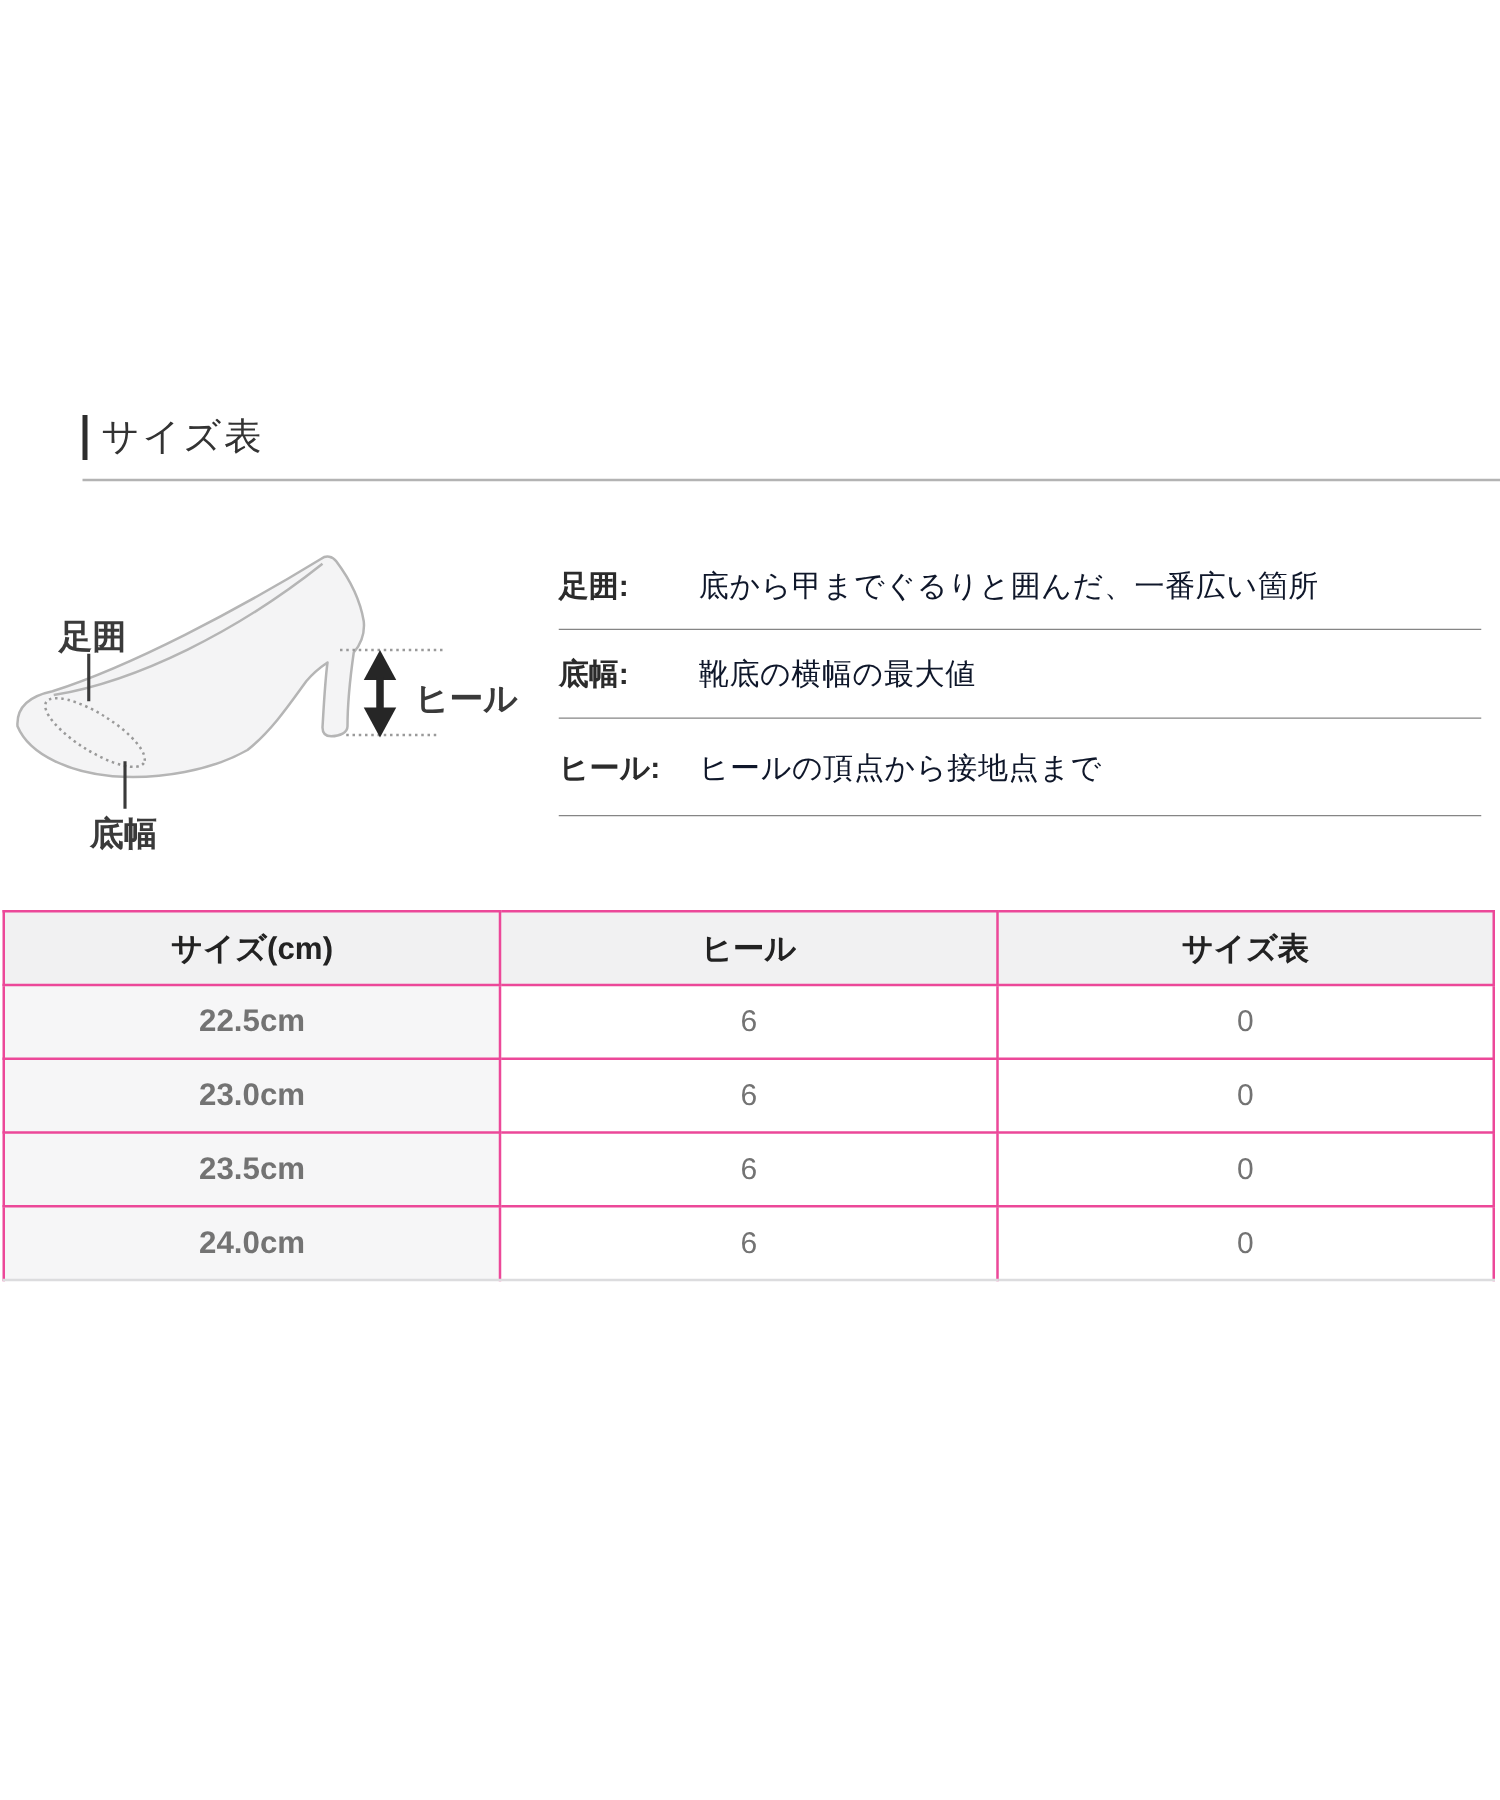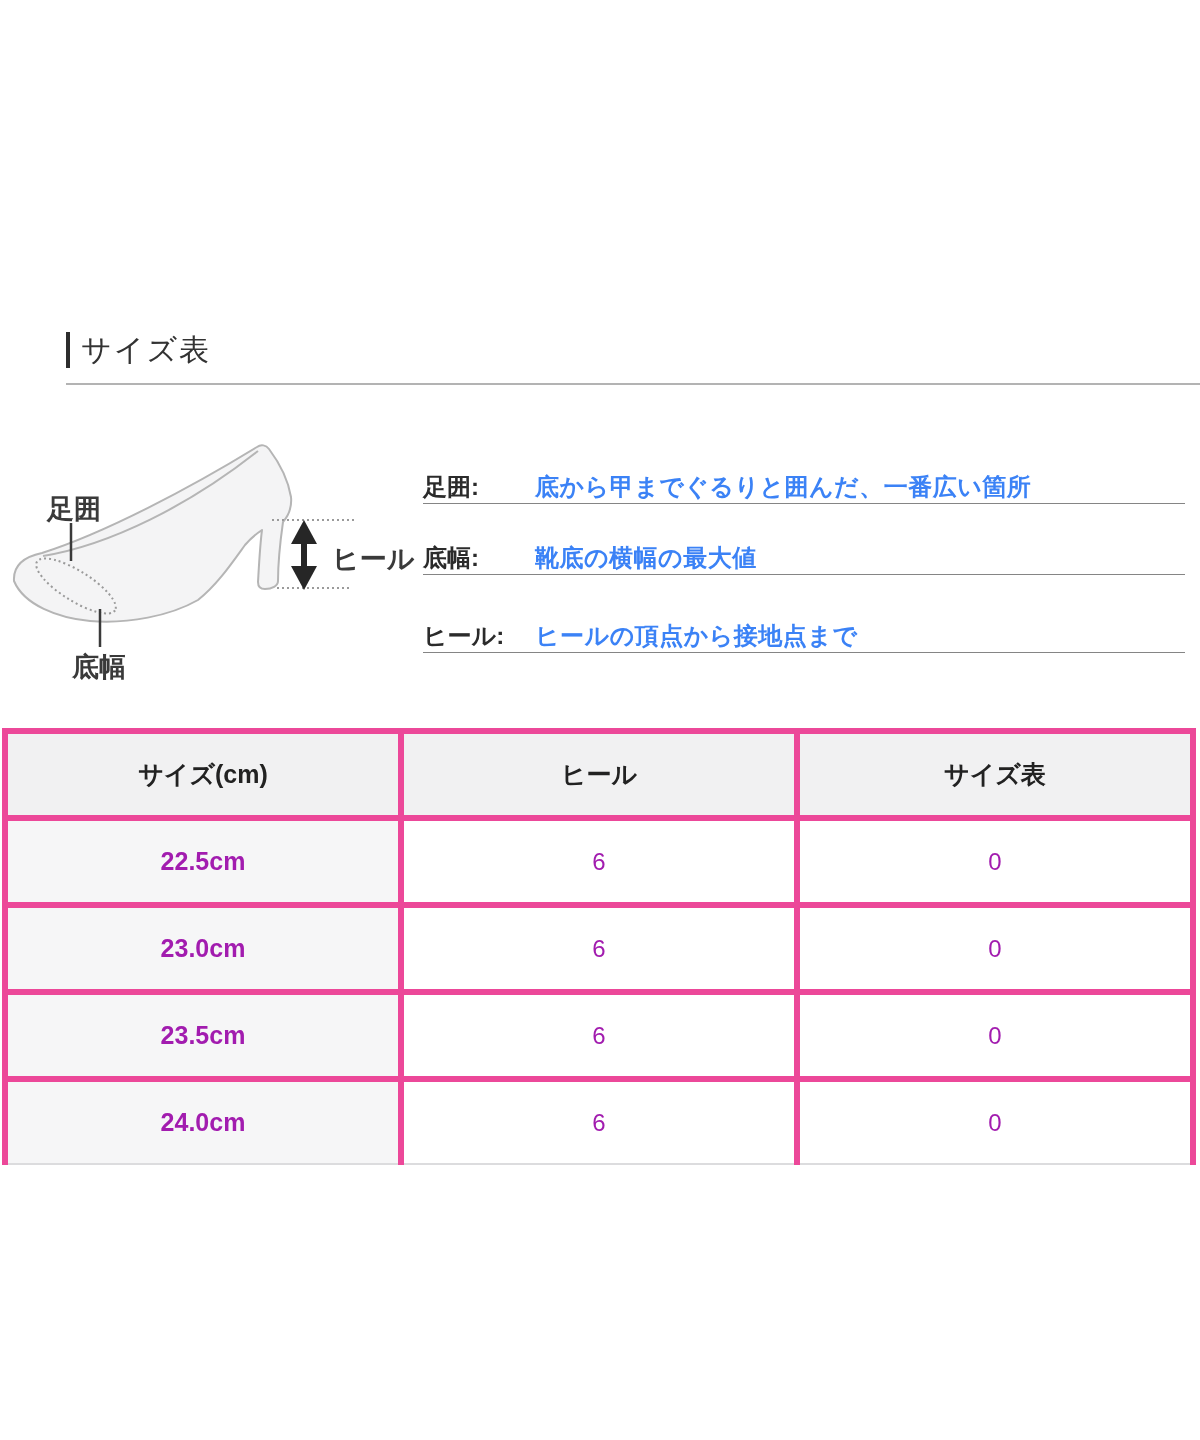--- a/index.html
+++ b/index.html
@@ -13,37 +13,37 @@
   .title-row{display:flex;align-items:center;height:39px;}
   .title-bar{width:4px;height:36px;background:#2d2d2d;margin-right:11px;flex:0 0 auto;}
   .page-title{font-size:30px;font-weight:400;color:#333;letter-spacing:2px;margin:0;line-height:1;}
   .title-underline{margin-top:14px;border-top:2px solid #b3b3b3;height:0;}
   
   .diagram{position:absolute;left:10px;top:433px;width:410px;height:270px;}
   .diagram svg{display:block;}
   .diagram-label{font-size:27px;font-weight:700;fill:#3a3a3a;}
   
   .definitions{position:absolute;left:423px;top:434px;width:762px;}
-  .def-row{display:flex;align-items:flex-end;border-bottom:1px solid #858585;}
+  .def-row{display:flex;align-items:center;border-bottom:1px solid #858585;margin-left:24px;}
   .def-row:nth-child(1){height:69px;}
   .def-row:nth-child(2){height:70px;}
   .def-row:nth-child(3){height:77px;}
   .def-term{font-size:24px;font-weight:700;color:#2b2b2b;width:112px;flex:0 0 auto;}
-  .def-desc{font-size:24px;font-weight:700;color:#3b82f6;letter-spacing:0.5px;}
+  .def-desc{font-size:24px;font-weight:400;color:#0f172a;letter-spacing:0.5px;}
   
   .size-table{
     position:absolute;left:2px;top:728px;width:1194px;
     border-collapse:collapse;table-layout:fixed;text-align:center;
   }
-  .size-table th,.size-table td{border:6px solid #ec4899;padding:12px;}
+  .size-table th,.size-table td{border:2px solid #ec4899;padding:0;}
   .size-table th{
     height:57px;background:#f1f1f2;
     font-size:25px;font-weight:700;color:#222;
   }
-  .size-table td{height:57px;background:#ffffff;font-size:24px;font-weight:400;color:#a21caf;text-align:center;}
+  .size-table td{height:57px;background:#ffffff;font-size:24px;font-weight:400;color:#737373;text-align:center;}
   .size-table td.size-cell{background:#f6f6f7;font-size:25px;font-weight:700;}
   .size-table tr:last-child td{border-bottom:2px solid #dcdcde;}
 </style>
 </head>
 <body>
 
 <div class="title-block">
   <div class="title-row">
     <span class="title-bar"></span>
     <h2 class="page-title">サイズ表</h2>

